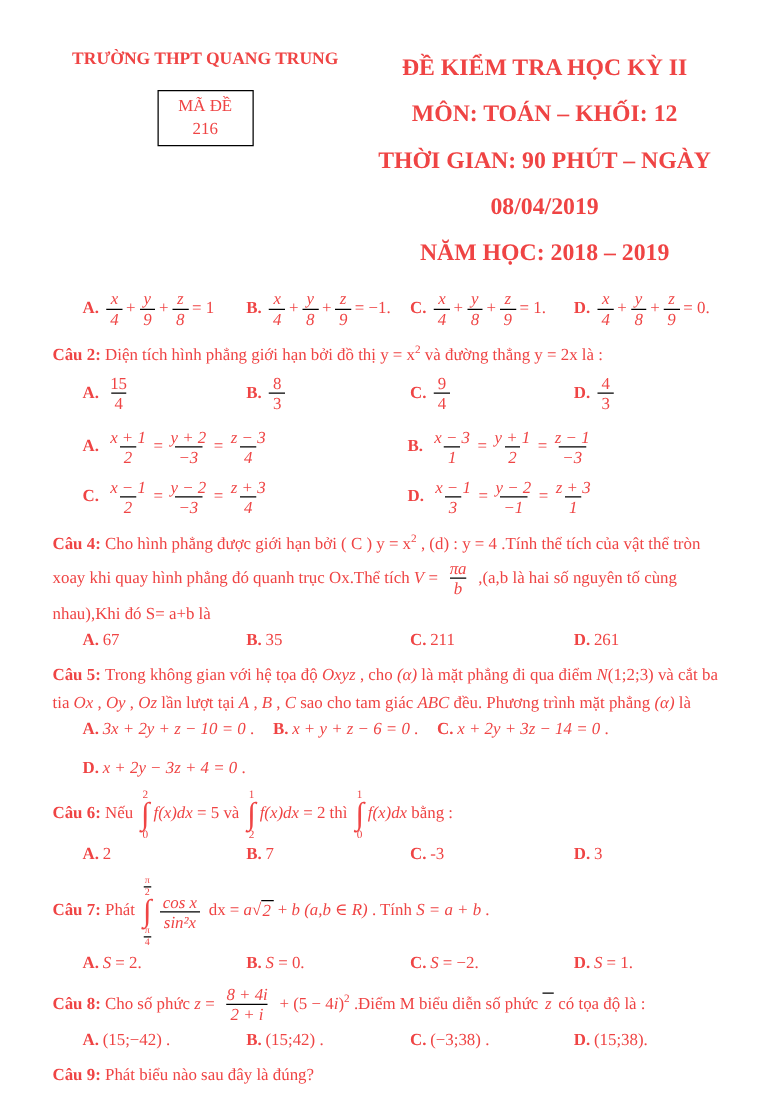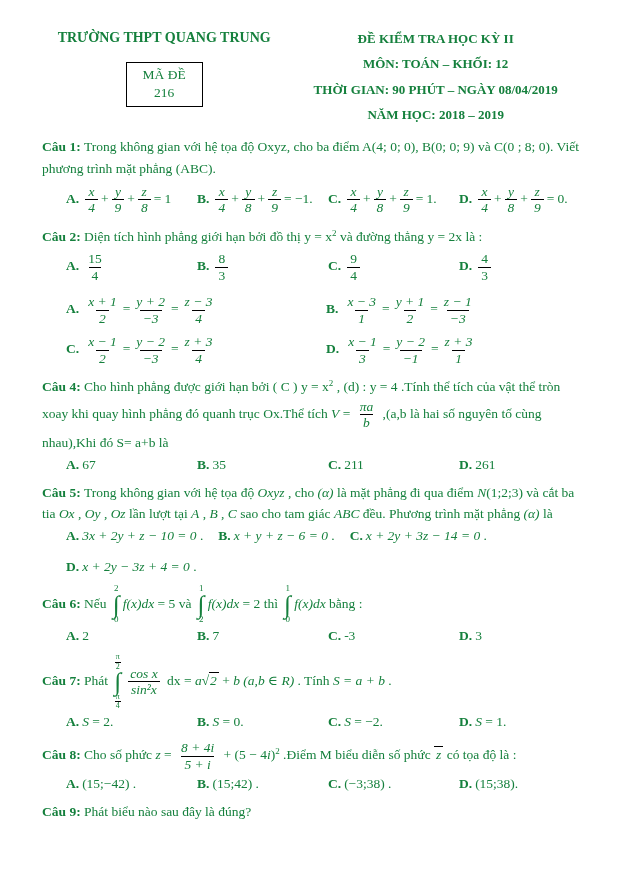--- a/index.html
+++ b/index.html
@@ -1,35 +1,35 @@
 <!DOCTYPE html>
 <html><head>
 <meta charset="utf-8">
 <style>
   * { margin:0; padding:0; box-sizing:border-box; }
   html,body { background:#ffffff; }
   .page {
     width:621px; height:879px;
-    background:#ffffff; color:#15803d;
+    background:#ffffff; color:#ef4444;
     font-family:"Liberation Serif","DejaVu Serif",serif;
     font-size:13.5px;
-    padding:26px 36px 14px 42px;
+    padding:36px 36px 14px 42px;
     display:flex; flex-direction:column;
     overflow:hidden;
   }
   
   .header-row { display:flex; width:100%; }
   .header-left { width:45%; text-align:center; }
   .school { font-weight:bold; font-size:14px; padding-top:4px; }
   .code-box {
     display:inline-block; border:1px solid #000;
     margin-top:16px; padding:3px 16px 4px 16px;
     font-weight:normal; font-size:13.5px; text-align:center; line-height:1.35;
   }
-  .header-right { width:55%; text-align:center; font-weight:bold; font-size:13px; line-height:1.95; }
+  .header-right { width:55%; text-align:center; font-weight:bold; font-size:19px; line-height:1.95; }
   
   .section-title { font-weight:bold; font-size:14px; margin-top:14px; }
   .u { text-decoration:underline; }
   
   .question { margin-top:9px; }
   .qbody { line-height:1.6; }
   .qlabel { font-weight:bold; }
   .opts { margin:3px 0 0 24px; }
   .opts.g4 { display:grid; grid-template-columns:131px 131px 131px auto; align-items:center; }
   .opts.g2 { display:grid; grid-template-columns:260px auto; row-gap:6px; align-items:center; }
@@ -69,21 +69,20 @@
       <div>ĐỀ KIỂM TRA HỌC KỲ II</div>
       <div>MÔN: TOÁN – KHỐI: 12</div>
       <div>THỜI GIAN: 90 PHÚT – NGÀY 08/04/2019</div>
       <div>NĂM HỌC: 2018 – 2019</div>
     </div>
   </div>
 
 
   <div id="questions">
       <div class="question">
-        <div class="qbody"><span class="qlabel">Câu 1: </span><span>Trong không gian với hệ tọa độ Oxyz, cho ba điểm A(4; 0; 0), B(0; 0; 9) và C(0 ; 8; 0).  Viết phương trình mặt phẳng (ABC).</span></div>
         <div class="opts g4">
           <div class="opt"><span class="olabel">A.</span><span class="frac it">
               <span class="fnum">x</span>
               <span class="fden">4</span>
             </span><span>+</span><span class="frac it">
               <span class="fnum">y</span>
               <span class="fden">9</span>
             </span><span>+</span><span class="frac it">
               <span class="fnum">z</span>
               <span class="fden">8</span>
@@ -245,21 +244,21 @@
         <div class="opts g4">
           <div class="opt"><span class="olabel">A.</span><span class="it">S</span><span> = 2.</span></div>
           <div class="opt"><span class="olabel">B.</span><span class="it">S</span><span> = 0.</span></div>
           <div class="opt"><span class="olabel">C.</span><span class="it">S</span><span> = −2.</span></div>
           <div class="opt"><span class="olabel">D.</span><span class="it">S</span><span> = 1.</span></div>
         </div>
       </div>
       <div class="question">
         <div class="qbody"><span class="qlabel">Câu 8: </span><span>Cho số phức  </span><span class="it">z</span><span> = </span><span class="frac it">
             <span class="fnum">8 + 4i</span>
-            <span class="fden">5 + i</span>
+            <span class="fden">2 + i</span>
           </span><span> + (5 − 4</span><span class="it">i</span><span>)</span><span class="sup2">2</span><span> .Điểm M biểu diễn số phức  </span><span class="ovl">z</span><span>  có tọa độ là :</span></div>
         <div class="opts g4">
           <div class="opt"><span class="olabel">A.</span><span>(15;−42) .</span></div>
           <div class="opt"><span class="olabel">B.</span><span>(15;42) .</span></div>
           <div class="opt"><span class="olabel">C.</span><span>(−3;38) .</span></div>
           <div class="opt"><span class="olabel">D.</span><span>(15;38).</span></div>
         </div>
       </div>
       <div class="question">
         <div class="qbody"><span class="qlabel">Câu 9: </span><span>Phát biểu nào sau đây là đúng?</span></div>

